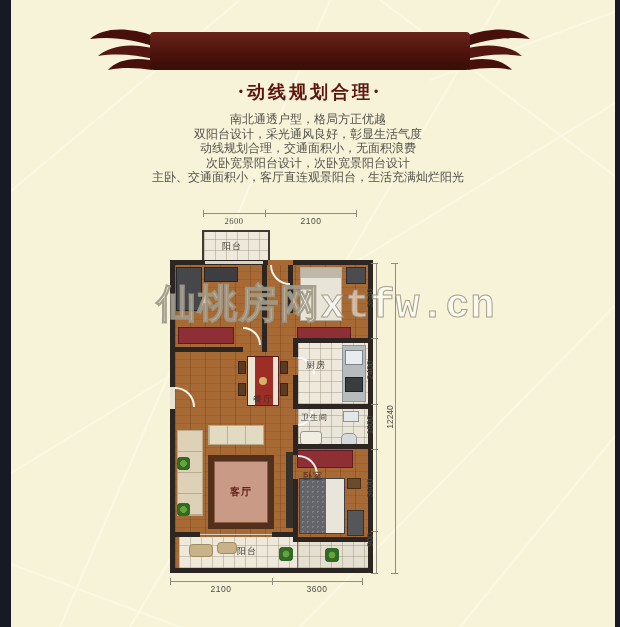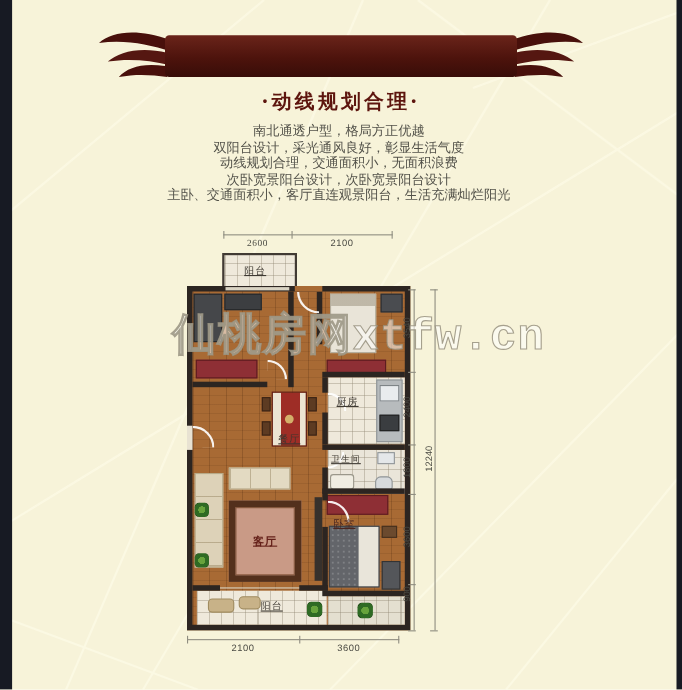--- a/index.html
+++ b/index.html
@@ -19,21 +19,21 @@
         font-size:12px;line-height:14.6px;z-index:3;}
   
   .wall{position:absolute;background:#2c2521;z-index:6;}
   .dimline-h{position:absolute;height:1px;background:#8f8d80;z-index:4;}
   .dimline-v{position:absolute;width:1px;background:#8f8d80;z-index:4;}
   .tick-v{position:absolute;width:1px;height:7px;background:#8f8d80;z-index:4;}
   .tick-h{position:absolute;width:7px;height:1px;background:#8f8d80;z-index:4;}
   .dimtext{position:absolute;font-size:8.5px;color:#4a4a43;text-align:center;letter-spacing:.5px;z-index:4;}
   .vlabel{position:absolute;width:40px;font-size:8.5px;color:#4a4a43;text-align:center;
           transform:rotate(-90deg);z-index:4;}
-  .room-label{position:absolute;font-size:9px;color:#3f3a33;letter-spacing:1px;z-index:8;white-space:nowrap;text-decoration:underline;}
+  .room-label{position:absolute;font-size:9px;color:#3f3a33;letter-spacing:1px;z-index:8;white-space:nowrap;}
   .gridfloor{background-color:#efe9db;
      background-image:repeating-linear-gradient(0deg,rgba(140,130,110,.38) 0 1px,transparent 1px 11px),
                       repeating-linear-gradient(90deg,rgba(140,130,110,.38) 0 1px,transparent 1px 11px);}
   .unit{position:absolute;left:170px;top:260px;width:203px;height:313px;box-sizing:border-box;
         border:5px solid #2c2521;z-index:2;
         background-color:#a86a34;
         background-image:repeating-linear-gradient(90deg,rgba(55,25,5,.20) 0 1px,transparent 1px 15px),
                          repeating-linear-gradient(0deg,rgba(55,25,5,.10) 0 1px,transparent 1px 8px);}
   .furn{position:absolute;z-index:5;box-sizing:border-box;}
   .door{position:absolute;z-index:7;box-sizing:border-box;border:0 solid rgba(255,255,255,.92);}

